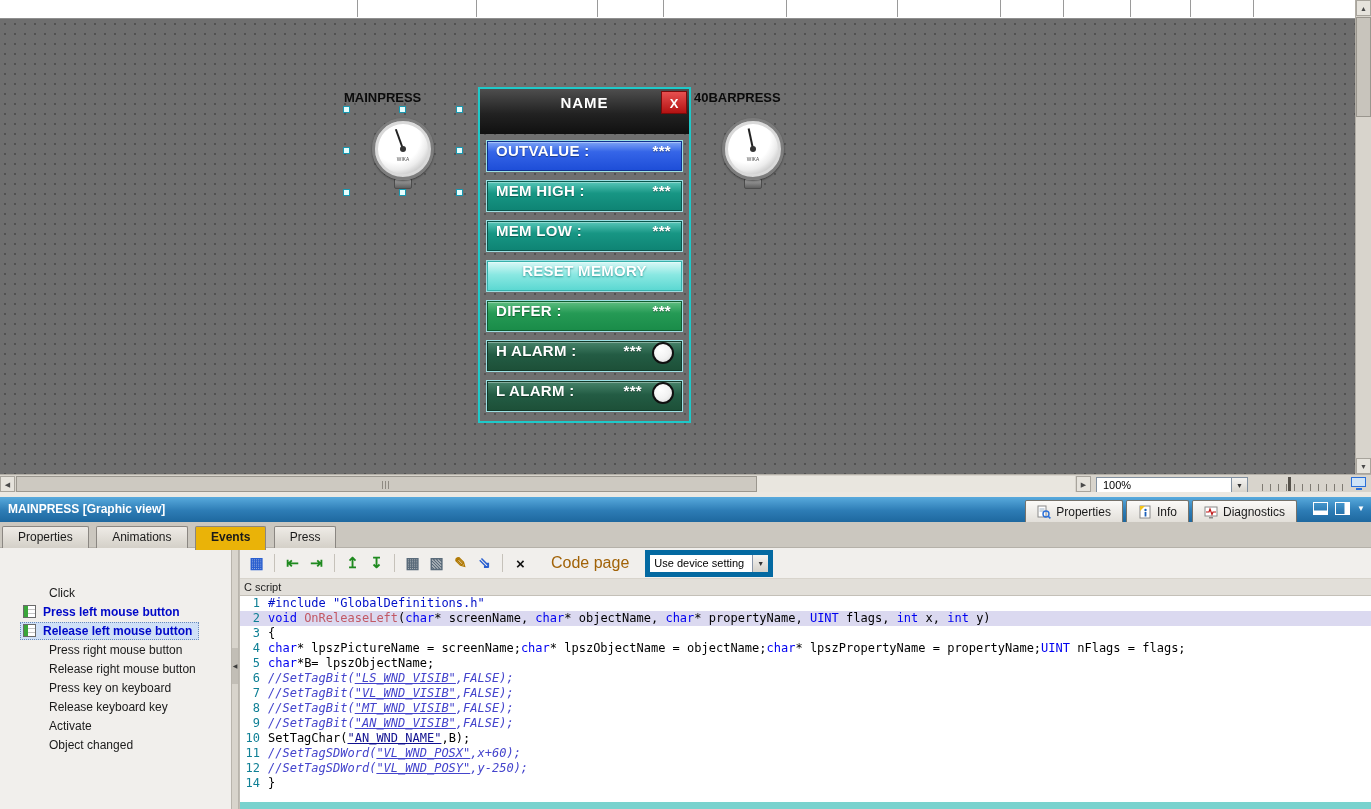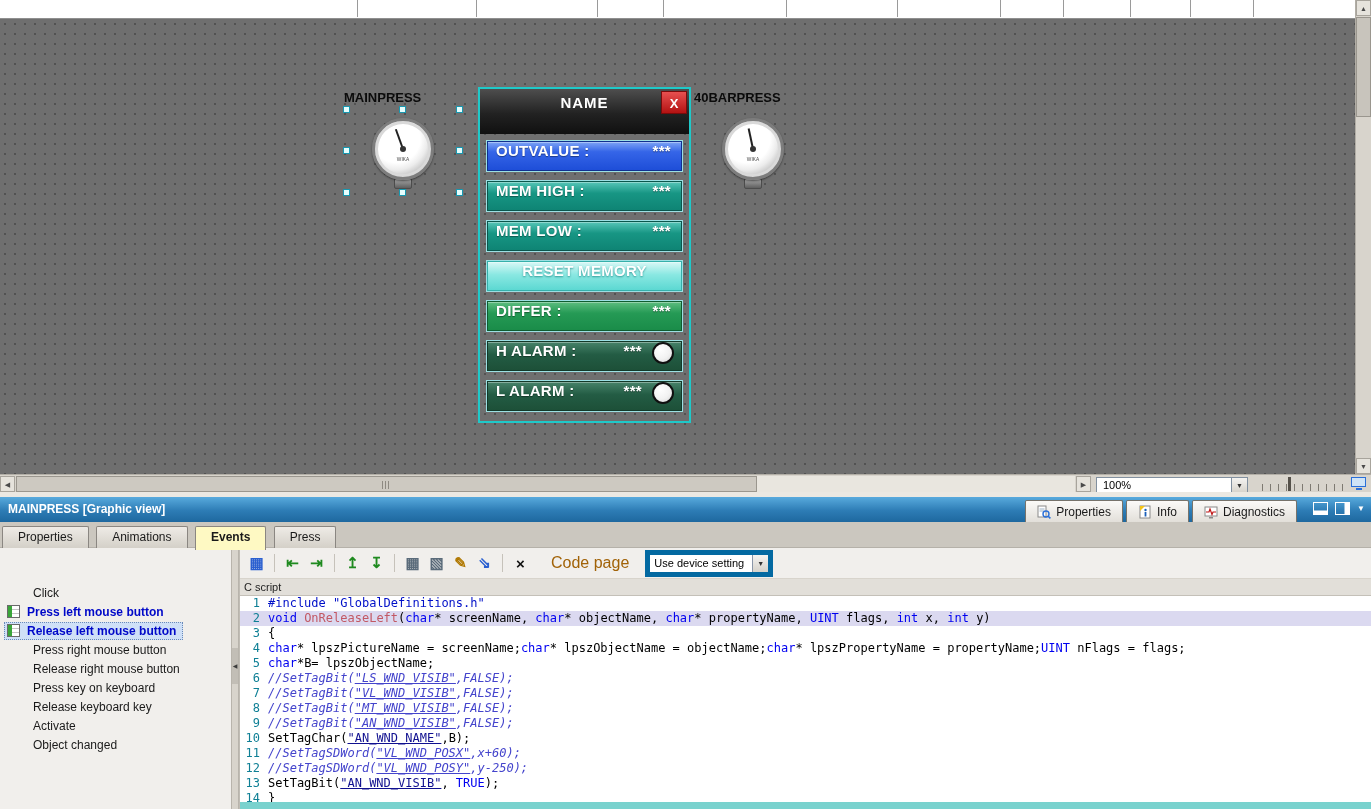--- a/index.html
+++ b/index.html
@@ -123,27 +123,27 @@
           border-radius:2px 2px 0 0;font-size:12px;color:#1a1a1a;cursor:pointer;}
   .win-icons{position:absolute;right:6px;top:5px;display:flex;gap:7px;align-items:center;}
   .win-caret{color:#fff;font-size:8px;cursor:pointer;}
 
   
   .tabs-row{position:absolute;left:0;top:522px;width:1371px;height:26px;background:#cbc7bf;
             border-bottom:1px solid #b5b1a9;box-sizing:border-box;}
   .ptab{display:inline-block;margin:4px 1px 0 2px;padding:3px 15px 4px;font-size:12px;
         color:#1a1a1a;background:linear-gradient(#eeebe6,#d4d0c8);
         border:1px solid #8a8681;border-bottom:none;border-radius:2px 2px 0 0;cursor:pointer;}
-  .ptab.active{background:#fef9c3;font-weight:bold;position:relative;z-index:2;padding-bottom:6px;}
+  .ptab.active{background:#eab308;font-weight:bold;position:relative;z-index:2;padding-bottom:6px;}
 
   
   .bottom{position:absolute;left:0;top:548px;width:1371px;height:261px;background:#f1efec;}
   .events-panel{position:absolute;left:0;top:0;width:231px;height:261px;background:#f1efec;}
   .evt-list{position:absolute;left:0;top:35px;width:100%;}
-  .evt-row{height:19px;display:flex;align-items:center;padding-left:4px;font-size:12px;color:#1a1a1a;
+  .evt-row{height:19px;display:flex;align-items:center;padding-left:20px;font-size:12px;color:#1a1a1a;
            cursor:pointer;}
   .evt-inner{display:inline-flex;align-items:center;gap:7px;padding:1px 6px 1px 2px;
              border:1px solid transparent;}
   .evt-row.plain .evt-inner{padding-left:28px;}
   .evt-row.configured .evt-label,.evt-row.selected .evt-label{color:#0008c8;font-weight:bold;}
   .evt-row.selected .evt-inner{background:#cfe0f7;border:1px dotted #6a8ab8;}
   .evt-icon{width:13px;height:13px;border:1px solid #6a6a6a;box-sizing:border-box;flex:none;
             background-image:linear-gradient(90deg,#3aa53a 0 4px,transparent 4px),
                              repeating-linear-gradient(180deg,#ffffff 0 3px,#c4c4c4 3px 4px);}
   .vsplit{position:absolute;left:231px;top:0;width:8px;height:261px;background:#d8d4cc;
@@ -452,21 +452,20 @@
             <div class="cline"><span class="lnum">3</span><span class="ltext"><span class="tk-pl">{</span></span></div>
             <div class="cline"><span class="lnum">4</span><span class="ltext"><span class="tk-kw">char</span><span class="tk-pl">* lpszPictureName = screenName;</span><span class="tk-kw">char</span><span class="tk-pl">* lpszObjectName = objectName;</span><span class="tk-kw">char</span><span class="tk-pl">* lpszPropertyName = propertyName;</span><span class="tk-kw">UINT</span><span class="tk-pl"> nFlags = flags;</span></span></div>
             <div class="cline"><span class="lnum">5</span><span class="ltext"><span class="tk-kw">char</span><span class="tk-pl">*B= lpszObjectName;</span></span></div>
             <div class="cline"><span class="lnum">6</span><span class="ltext"><span class="tk-cm">//SetTagBit(</span><span class="tk-cms">"LS_WND_VISIB"</span><span class="tk-cm">,FALSE);</span></span></div>
             <div class="cline"><span class="lnum">7</span><span class="ltext"><span class="tk-cm">//SetTagBit(</span><span class="tk-cms">"VL_WND_VISIB"</span><span class="tk-cm">,FALSE);</span></span></div>
             <div class="cline"><span class="lnum">8</span><span class="ltext"><span class="tk-cm">//SetTagBit(</span><span class="tk-cms">"MT_WND_VISIB"</span><span class="tk-cm">,FALSE);</span></span></div>
             <div class="cline"><span class="lnum">9</span><span class="ltext"><span class="tk-cm">//SetTagBit(</span><span class="tk-cms">"AN_WND_VISIB"</span><span class="tk-cm">,FALSE);</span></span></div>
             <div class="cline"><span class="lnum">10</span><span class="ltext"><span class="tk-pl">SetTagChar(</span><span class="tk-str">"AN_WND_NAME"</span><span class="tk-pl">,B);</span></span></div>
             <div class="cline"><span class="lnum">11</span><span class="ltext"><span class="tk-cm">//SetTagSDWord(</span><span class="tk-cms">"VL_WND_POSX"</span><span class="tk-cm">,x+60);</span></span></div>
             <div class="cline"><span class="lnum">12</span><span class="ltext"><span class="tk-cm">//SetTagSDWord(</span><span class="tk-cms">"VL_WND_POSY"</span><span class="tk-cm">,y-250);</span></span></div>
-            <div class="cline"><span class="lnum">13</span><span class="ltext"><span class="tk-pl">SetTagBit(</span><span class="tk-str">"AN_WND_VISIB"</span><span class="tk-pl">, </span><span class="tk-kw">TRUE</span><span class="tk-pl">);</span></span></div>
             <div class="cline"><span class="lnum">14</span><span class="ltext"><span class="tk-pl">}</span></span></div>
           </div>
         <div class="cyanbar"></div>
       </div>
     </div>
   </div>
 
 </div>
 
 </body></html>

